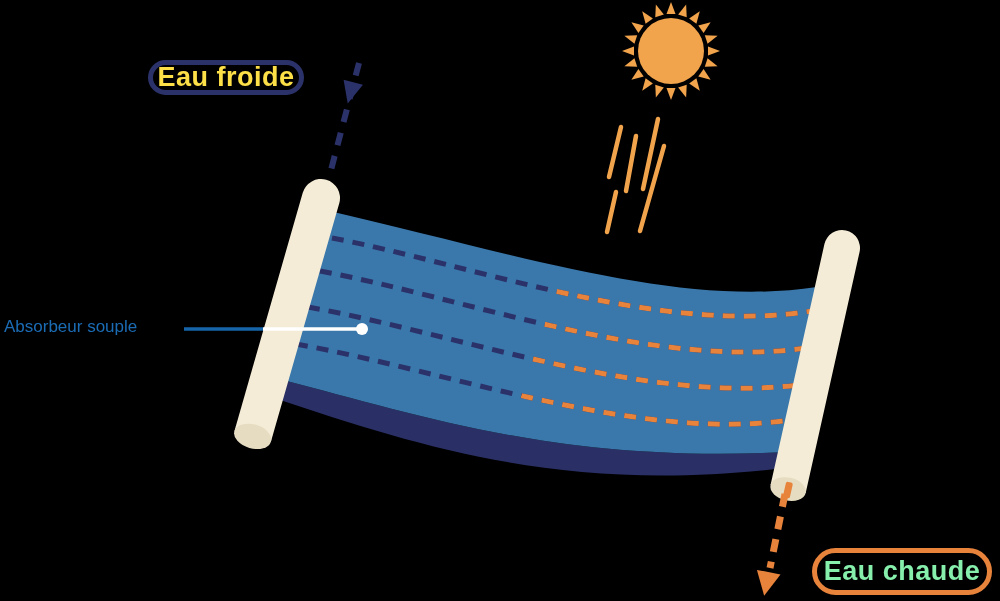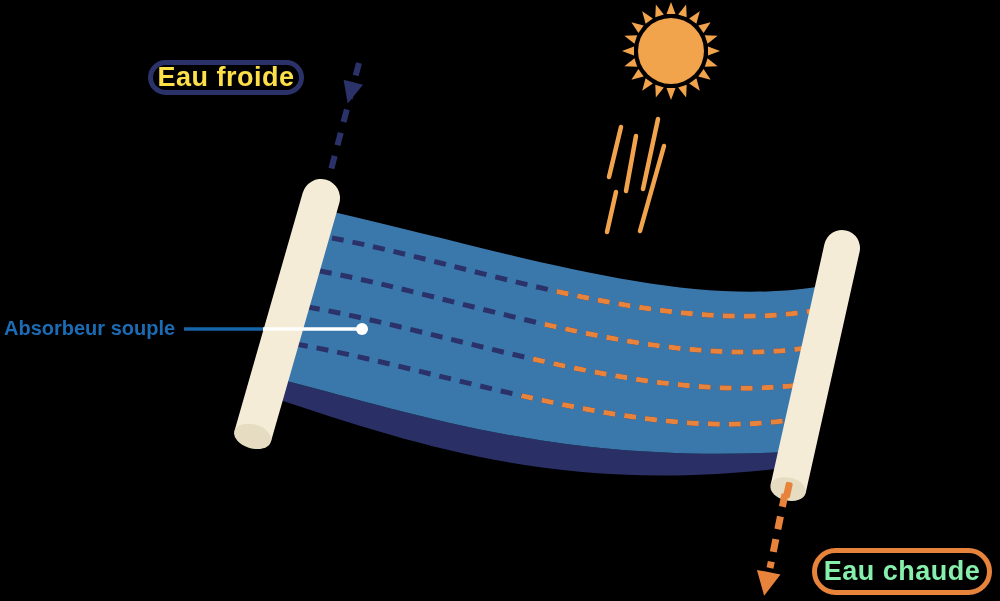--- a/index.html
+++ b/index.html
@@ -6,21 +6,21 @@
   #stage{position:relative;width:1000px;height:601px;background:#000000;overflow:hidden;
          font-family:"Liberation Sans",sans-serif;}
   #stage svg{position:absolute;left:0;top:0;}
   .pill{position:absolute;display:flex;align-items:center;justify-content:center;
         font-weight:bold;letter-spacing:.5px;box-sizing:border-box;}
   .pill-cold{left:148px;top:48px;width:156px;height:35px;border:5px solid #2B3269;
              border-radius:24px;color:#fde047;font-size:27px;margin-top:12px;}
   .pill-hot{left:812px;top:548px;width:180px;height:47px;border:5px solid #E8833C;
             border-radius:25px;color:#86efac;font-size:27px;}
   .absorber-label{position:absolute;left:4px;top:317px;color:#1B6CB5;
-                  font-size:20px;font-weight:bold;white-space:nowrap;}
+                  font-size:17px;font-weight:normal;white-space:nowrap;}
 </style>
 </head>
 <body>
 
 <div id="stage">
 
   <svg width="1000" height="601" viewBox="0 0 1000 601">
     <defs>
       <clipPath id="orangeClip">
         <polygon points="558,250 900,250 900,480 500,480"></polygon>

